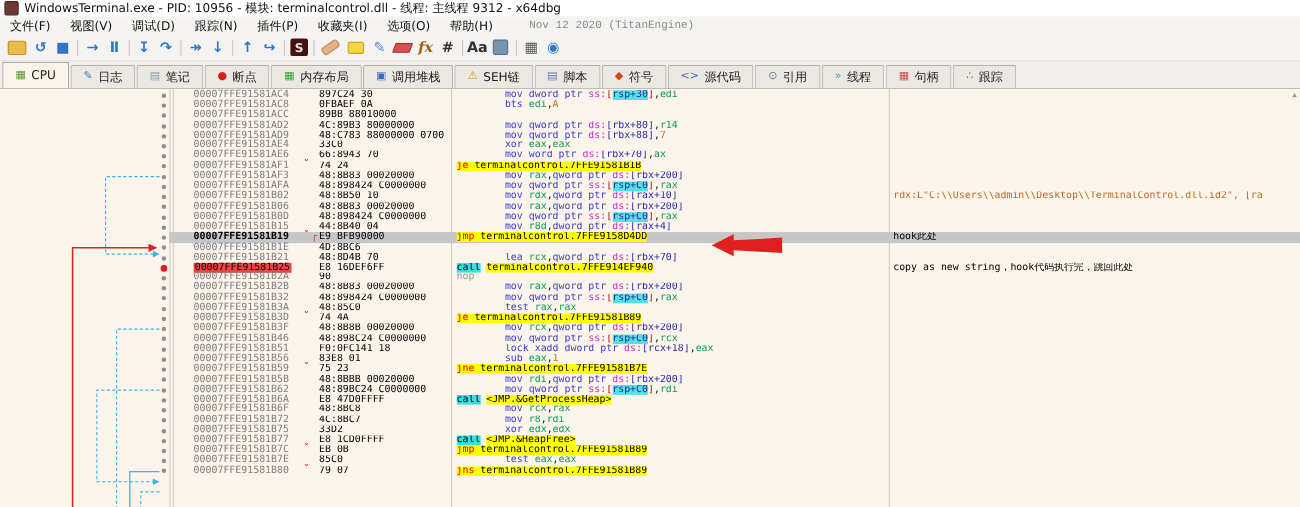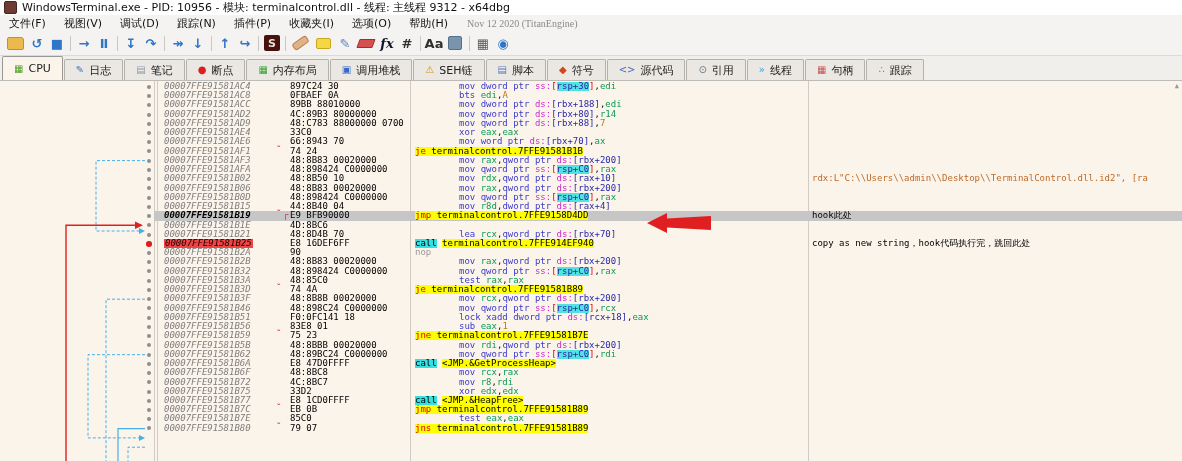--- a/index.html
+++ b/index.html
@@ -3,21 +3,21 @@
 <meta charset="utf-8">
 <style>
   html,body{margin:0;padding:0;}
   body{width:1182px;height:461px;overflow:hidden;background:#FBF4EB;font-family:"DejaVu Sans",sans-serif;color:#111;}
   
   .titlebar{height:15px;background:#FFFFFF;display:flex;align-items:center;padding-left:4px;font-size:11px;white-space:nowrap;}
   .app-icon{width:11px;height:11px;border-radius:2px;background:#6E3A32;border:1px solid #4a241e;margin-right:5px;flex:0 0 auto;}
   
   .menubar{height:16px;background:#F4F3F1;display:flex;align-items:center;font-size:11px;}
   .menu-item{padding:0 9px;cursor:default;}
-  .build-date{color:#8a8a8a;font-size:10px;margin-left:10px;font-family:Liberation Serif, serif;text-align:center;}
+  .build-date{color:#8a8a8a;font-size:10px;margin-left:24px;font-family:Liberation Mono, monospace;text-align:center;}
   
   .toolbar{height:24px;background:#F4F3F1;border-bottom:1px solid #DCDAD6;display:flex;align-items:center;padding-left:4px;}
   .tbi{width:20px;height:18px;display:flex;align-items:center;justify-content:center;font-size:13px;font-weight:bold;border-radius:2px;}
   .tbsep{width:1px;height:15px;background:#C9C7C3;margin:0 3px;flex:0 0 auto;}
   .tbi-open-folder-icon{background:#ECB94C;border:1px solid #C58F2A;width:15px;height:11px;border-radius:2px 3px 2px 2px;margin:0 3px;}
   .tbi-scylla-icon{background:#451210;color:#E8E0D8;width:16px;height:16px;font-size:11px;margin:0 2px;}
   .tbi-patch-icon{background:#E2B287;border:1px solid #b9835a;width:15px;height:6px;border-radius:3px;transform:rotate(-35deg);margin:0 3px;}
   .tbi-comment-icon{background:#F5D643;border:1px solid #C9A820;width:13px;height:9px;border-radius:2px;margin:0 4px;}
   .tbi-eraser-icon{background:#D65050;border:1px solid #A12E2E;width:14px;height:7px;border-radius:1px;transform:skewX(-20deg);margin:0 3px;}
   .tbi-fx-icon{font-style:italic;font-family:"DejaVu Serif",serif;}
@@ -27,21 +27,21 @@
   .tab{height:20px;display:flex;align-items:center;padding:0 11px;font-size:11px;border:1px solid #B4B2AD;border-bottom:none;border-radius:2px 2px 0 0;margin-right:1px;background:#EBE8E3;color:#222;white-space:nowrap;}
   .tab.active{background:#FBF4EB;height:23px;border-color:#9a9894;}
   .tabicon{margin-right:5px;font-size:10px;line-height:10px;}
   
   .disasm{position:relative;height:381px;background:#FBF4EB;font-family:"DejaVu Sans Mono",monospace;font-size:9px;overflow:hidden;}
   .rows{position:absolute;left:0;top:1px;right:0;}
   .row{position:relative;height:9.245px;line-height:9.4px;white-space:pre;}
   .selband{position:absolute;left:154px;right:0;top:0;bottom:0;background:#C6C6C6;}
   .dot{position:absolute;left:147px;top:2.8px;width:4px;height:4px;border-radius:50%;background:#8E8E8E;}
   .dot.bp{left:146px;top:2.2px;width:5.5px;height:5.5px;background:#E21B1B;}
-  .ca{position:absolute;left:164px;color:#7d7d7d;font-style:italic;}
+  .ca{position:absolute;left:176px;color:#7d7d7d;}
   .ca.sel{color:#000;font-weight:bold;}
   .ca.bp{background:#ef4444;color:#1a0000;padding:0 1px;}
   .jm{position:absolute;left:276px;color:#D83030;font-size:9px;top:-1px;font-weight:bold;}
   .ls{position:absolute;left:283px;color:#D83030;top:0;}
   .cy{position:absolute;left:290px;width:118px;overflow:hidden;color:#000;}
   .ci{position:absolute;left:415px;width:392px;overflow:hidden;}
   .cc{position:absolute;left:812px;right:0;overflow:hidden;}
   .cmt-user{color:#000;}
   .cmt-auto{color:#BE6A28;}
   
@@ -100,21 +100,21 @@
     <span class="tbsep"></span>
     <span class="tbi tbi-execute-till-return-icon" style="color: rgb(47, 118, 201);">↑</span>
     <span class="tbi tbi-run-to-user-code-icon" style="color: rgb(47, 118, 201);">↪</span>
     <span class="tbsep"></span>
     <span class="tbi tbi-scylla-icon" style="color: rgb(232, 224, 216);">S</span>
     <span class="tbsep"></span>
     <span class="tbi tbi-patch-icon" style="color: rgb(216, 154, 106);"></span>
     <span class="tbi tbi-comment-icon" style="color: rgb(245, 214, 67);"></span>
     <span class="tbi tbi-label-icon" style="color: rgb(88, 136, 200);">✎</span>
     <span class="tbi tbi-eraser-icon" style="color: rgb(208, 72, 72);"></span>
-    <span class="tbi tbi-fx-icon" style="color: #0f172a; text-align: right;">fx</span>
+    <span class="tbi tbi-fx-icon" style="color: #a16207; text-align: right;">fx</span>
     <span class="tbi tbi-hash-icon" style="color: rgb(48, 48, 48);">#</span>
     <span class="tbsep"></span>
     <span class="tbi tbi-font-icon" style="color: rgb(48, 48, 48);">Aa</span>
     <span class="tbi tbi-device-icon" style="color: rgb(122, 148, 172);"></span>
     <span class="tbsep"></span>
     <span class="tbi tbi-calculator-icon" style="color: rgb(90, 90, 90);">▦</span>
     <span class="tbi tbi-globe-icon" style="color: rgb(47, 118, 201);">◉</span>
   </div>
 
 <div class="tabbar" id="tab-host">
@@ -178,21 +178,21 @@
 
 <div class="disasm">
   <div class="vline" style="left:154px"></div>
   <div class="vline" style="left:157px"></div>
   <div class="vline" style="left:410px"></div>
   <div class="vline" style="left:808px"></div>
 
   <div class="rows" id="rows-host">
       <div class="row"><span class="dot"></span><span class="ca">00007FFE91581AC4</span><span class="cy">897C24 30</span><span class="ci"><span class="tk-m">mov </span><span class="tk-k">dword ptr </span><span class="tk-s">ss:</span><span class="tk-q">[</span><span class="tk-x">rsp+30</span><span class="tk-q">]</span><span class="tk-p">,</span><span class="tk-r">edi</span></span></div>
       <div class="row"><span class="dot"></span><span class="ca">00007FFE91581AC8</span><span class="cy">0FBAEF 0A</span><span class="ci"><span class="tk-m">bts </span><span class="tk-r">edi</span><span class="tk-p">,</span><span class="tk-n">A</span></span></div>
-      <div class="row"><span class="dot"></span><span class="ca">00007FFE91581ACC</span><span class="cy">89BB 88010000</span><span class="ci"><span class="tk-m">mov </span><span class="tk-k">dword ptr </span><span class="tk-s">ds:</span><span class="tk-b">[rbx+188]</span><span class="tk-p">,</span><span class="tk-r">edi</span></span></div>
+      <div class="row"><span class="dot"></span><span class="ca">00007FFE91581ACC</span><span class="cy">89BB 88010000</span></div>
       <div class="row"><span class="dot"></span><span class="ca">00007FFE91581AD2</span><span class="cy">4C:89B3 80000000</span><span class="ci"><span class="tk-m">mov </span><span class="tk-k">qword ptr </span><span class="tk-s">ds:</span><span class="tk-b">[rbx+80]</span><span class="tk-p">,</span><span class="tk-r">r14</span></span></div>
       <div class="row"><span class="dot"></span><span class="ca">00007FFE91581AD9</span><span class="cy">48:C783 88000000 0700</span><span class="ci"><span class="tk-m">mov </span><span class="tk-k">qword ptr </span><span class="tk-s">ds:</span><span class="tk-b">[rbx+88]</span><span class="tk-p">,</span><span class="tk-n">7</span></span></div>
       <div class="row"><span class="dot"></span><span class="ca">00007FFE91581AE4</span><span class="cy">33C0</span><span class="ci"><span class="tk-m">xor </span><span class="tk-r">eax</span><span class="tk-p">,</span><span class="tk-r">eax</span></span></div>
       <div class="row"><span class="dot"></span><span class="ca">00007FFE91581AE6</span><span class="cy">66:8943 70</span><span class="ci"><span class="tk-m">mov </span><span class="tk-k">word ptr </span><span class="tk-s">ds:</span><span class="tk-b">[rbx+70]</span><span class="tk-p">,</span><span class="tk-r">ax</span></span></div>
       <div class="row"><span class="dot"></span><span class="ca">00007FFE91581AF1</span><span class="jm">ˇ</span><span class="cy">74 24</span><span class="ci"><span class="tk-j">je</span><span class="tk-t"> terminalcontrol.7FFE91581B1B</span></span></div>
       <div class="row"><span class="dot"></span><span class="ca">00007FFE91581AF3</span><span class="cy">48:8B83 00020000</span><span class="ci"><span class="tk-m">mov </span><span class="tk-r">rax</span><span class="tk-p">,</span><span class="tk-k">qword ptr </span><span class="tk-s">ds:</span><span class="tk-b">[rbx+200]</span></span></div>
       <div class="row"><span class="dot"></span><span class="ca">00007FFE91581AFA</span><span class="cy">48:898424 C0000000</span><span class="ci"><span class="tk-m">mov </span><span class="tk-k">qword ptr </span><span class="tk-s">ss:</span><span class="tk-q">[</span><span class="tk-x">rsp+C0</span><span class="tk-q">]</span><span class="tk-p">,</span><span class="tk-r">rax</span></span></div>
       <div class="row"><span class="dot"></span><span class="ca">00007FFE91581B02</span><span class="cy">48:8B50 10</span><span class="ci"><span class="tk-m">mov </span><span class="tk-r">rdx</span><span class="tk-p">,</span><span class="tk-k">qword ptr </span><span class="tk-s">ds:</span><span class="tk-b">[rax+10]</span></span><span class="cc cmt-auto">rdx:L"C:\\Users\\admin\\Desktop\\TerminalControl.dll.id2", [ra</span></div>
       <div class="row"><span class="dot"></span><span class="ca">00007FFE91581B06</span><span class="cy">48:8B83 00020000</span><span class="ci"><span class="tk-m">mov </span><span class="tk-r">rax</span><span class="tk-p">,</span><span class="tk-k">qword ptr </span><span class="tk-s">ds:</span><span class="tk-b">[rbx+200]</span></span></div>
       <div class="row"><span class="dot"></span><span class="ca">00007FFE91581B0D</span><span class="cy">48:898424 C0000000</span><span class="ci"><span class="tk-m">mov </span><span class="tk-k">qword ptr </span><span class="tk-s">ss:</span><span class="tk-q">[</span><span class="tk-x">rsp+C0</span><span class="tk-q">]</span><span class="tk-p">,</span><span class="tk-r">rax</span></span></div>

